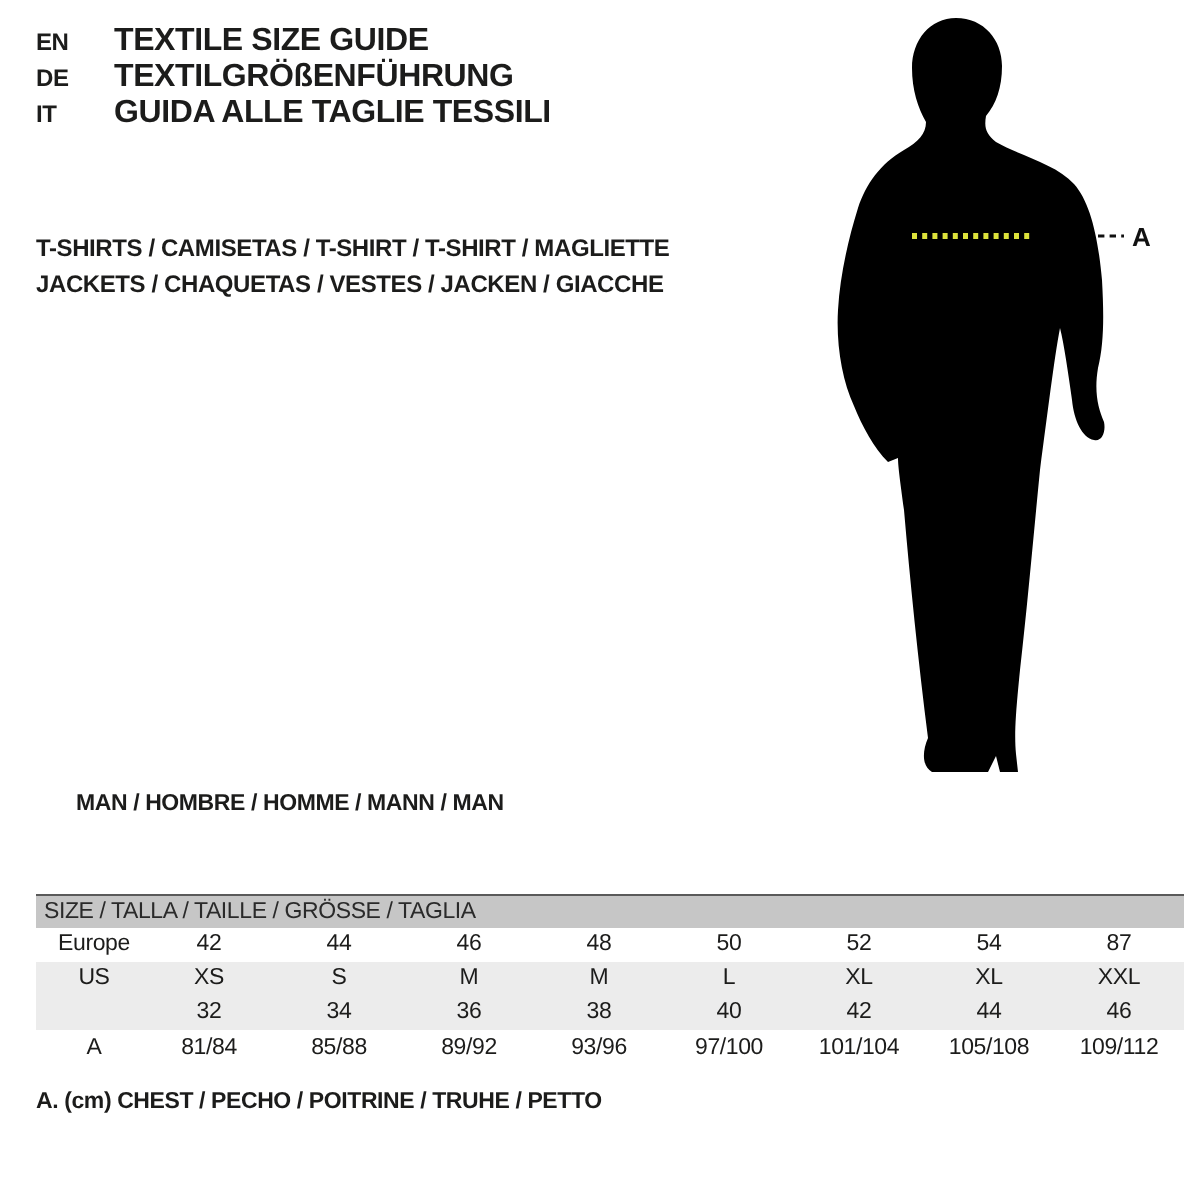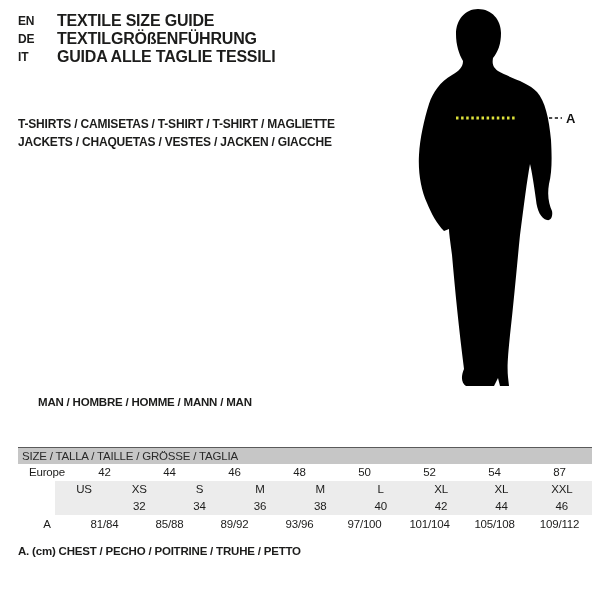--- a/index.html
+++ b/index.html
@@ -41,21 +41,21 @@
   .size-table {
     position: absolute; left: 18px; top: 447px; width: 574px;
     border-top: 1px solid #5a5a5a;
     font-size: 11.5px; letter-spacing: -0.2px;
   }
   .size-table .thead {
     background: #c6c6c6; height: 16px; line-height: 16px;
     padding-left: 4px; color: #2a2a2a;
   }
   .trow { display: flex; height: 17px; line-height: 17px; }
-  .trow.shaded { background: #ececec; margin-left: 37px; }
+  .trow.shaded { background: #ececec; }
   .trow.tall { height: 18px; line-height: 18px; }
   .tlabel { width: 54px; padding-left: 4px; text-align: center; }
   .tcell { flex: 1; text-align: center; }
 
   
   .legend {
     position: absolute; left: 18px; top: 545px;
     font-size: 11.5px; font-weight: bold; letter-spacing: -0.2px;
   }
 </style>

